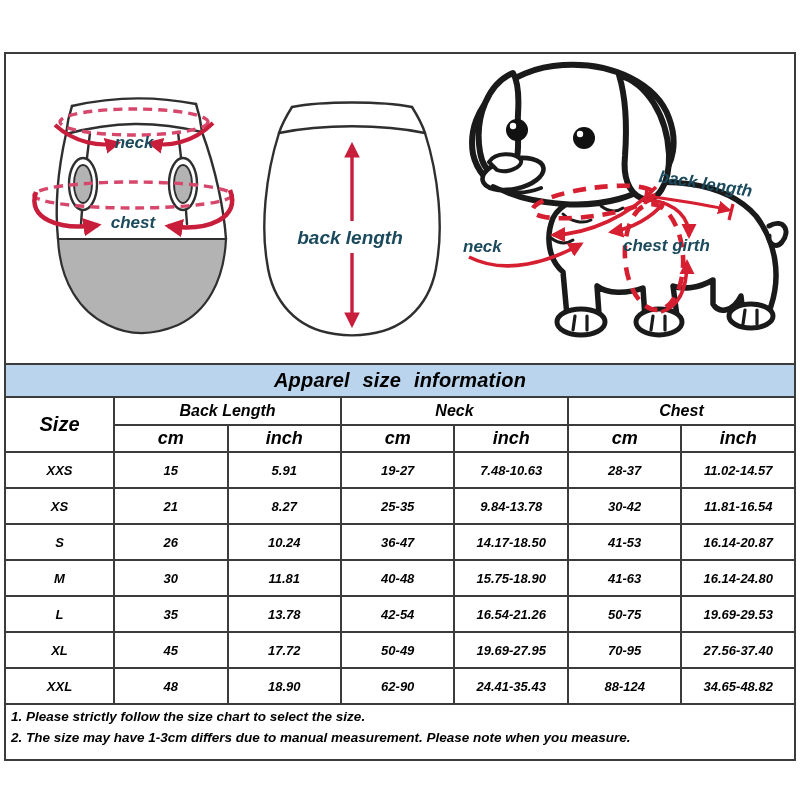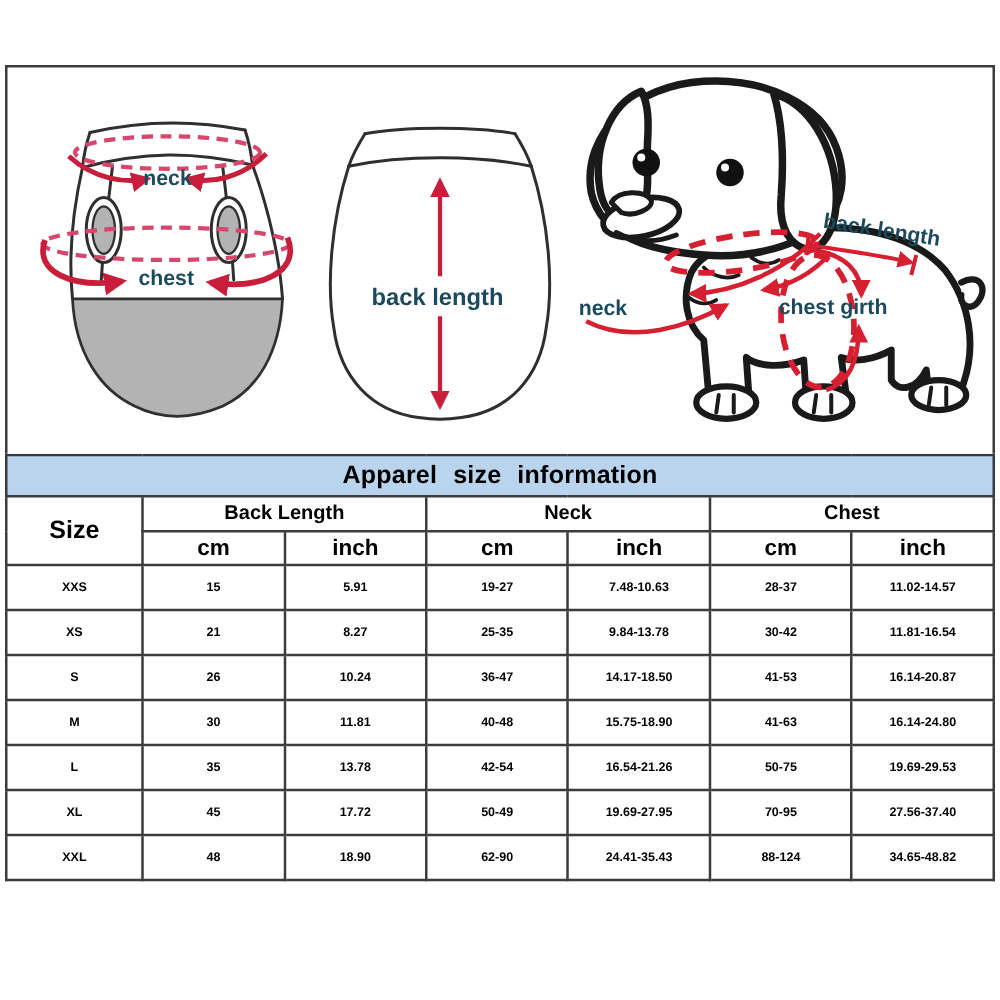--- a/index.html
+++ b/index.html
@@ -1,34 +1,34 @@
 <!DOCTYPE html>
 <html><head>
 <meta charset="utf-8">
 <style>
   html,body{margin:0;padding:0;background:#fff;}
   .page{position:relative;width:800px;height:800px;background:#fff;
-        font-family:"Liberation Sans",sans-serif;color:#000;overflow:hidden;}
+        font-family:"Liberation Sans",sans-serif;color:#000;overflow:hidden;font-style:italic;}
   .sheet{position:absolute;left:4px;top:52px;width:792px;}
   
   .figure-box{position:relative;height:309px;border:2px solid #3b3b3b;border-bottom:none;
               background:#fff;overflow:hidden;}
   .figure-box svg{position:absolute;}
   .svg-front{left:24px;top:38px;}
   .svg-back{left:231px;top:43px;}
   .svg-dog{left:445px;top:0px;}
   .fig-label{font-family:"Liberation Sans",sans-serif;font-weight:bold;fill:#1b4a5c;}
   
   table.size-table{width:100%;border-collapse:collapse;table-layout:fixed;background:#fff;padding-left:28px;}
   table.size-table th,table.size-table td{border:2px solid #3b3b3b;text-align:center;
         vertical-align:middle;font-weight:bold;color:#000;padding:0;}
   .title-row th{background:#b9d4ec;height:31px;font-size:20px;word-spacing:7px;letter-spacing:.2px;}
   .group-row th{height:26px;font-size:16px;}
   .unit-row th{height:25px;font-size:18px;}
-  tbody.rows td{height:34px;font-size:10px;}
+  tbody.rows td{height:34px;font-size:13px;}
   col.size-col{width:13.8%;}
   
   .notes-box{border:2px solid #3b3b3b;border-top:none;min-height:46px;
              padding:2px 5px 6px 5px;background:#fff;}
   .note-line{font-size:13.5px;font-weight:bold;line-height:1.55;color:#000;}
 </style>
 </head>
 <body>
 
 <div class="page">
@@ -262,15 +262,19 @@
             <td>48</td>
             <td>18.90</td>
             <td>62-90</td>
             <td>24.41-35.43</td>
             <td>88-124</td>
             <td>34.65-48.82</td>
           </tr>
         </tbody>
     </table>
 
+    <div class="notes-box">
+      <div class="note-line">1. Please strictly follow the size chart  to select the size.</div>
+      <div class="note-line">2. The size may have 1-3cm differs due to manual measurement. Please note when you measure.</div>
+    </div>
 
   </div>
 </div>
 
 </body></html>

